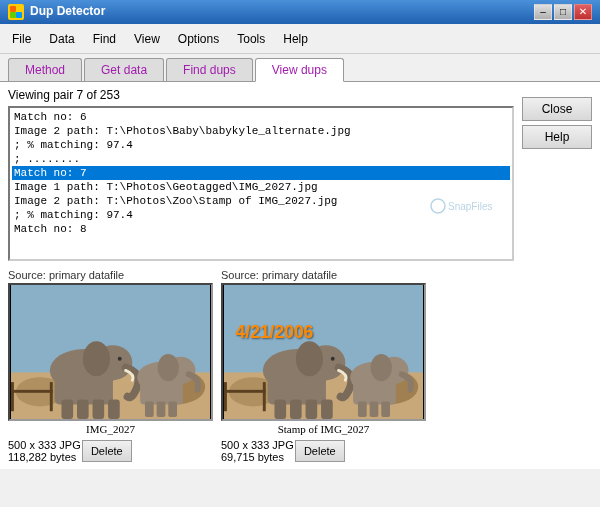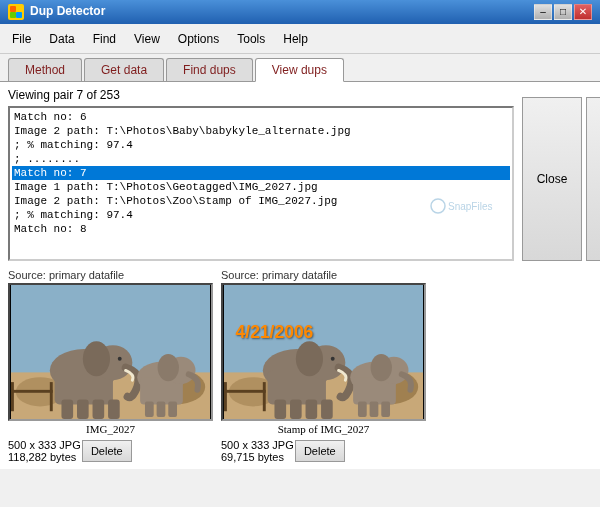--- a/index.html
+++ b/index.html
@@ -86,21 +86,21 @@
       align-items: flex-end;
     }
     .tab {
       padding: 4px 16px;
       border: 1px solid #999;
       border-bottom: none;
       background: #ddd;
       cursor: pointer;
       font-size: 12px;
       border-radius: 3px 3px 0 0;
-      color: #7f1d1d;
+      color: #a21caf;
     }
     .tab.active {
       background: #fff;
       border-bottom: 1px solid #fff;
       margin-bottom: -1px;
       z-index: 1;
       font-weight: normal;
     }
 
     
@@ -136,21 +136,21 @@
     }
     .list-item.selected {
       background: #0078d7;
       color: white;
     }
 
     
     .right-panel {
       width: 70px;
       display: flex;
-      flex-direction: row;
+      flex-direction: column;
       gap: 4px;
       padding-top: 9px;
     }
 
     .btn {
       padding: 4px 8px;
       border: 1px solid #999;
       background: linear-gradient(to bottom, #f0f0f0, #d8d8d8);
       cursor: pointer;
       font-size: 12px;

